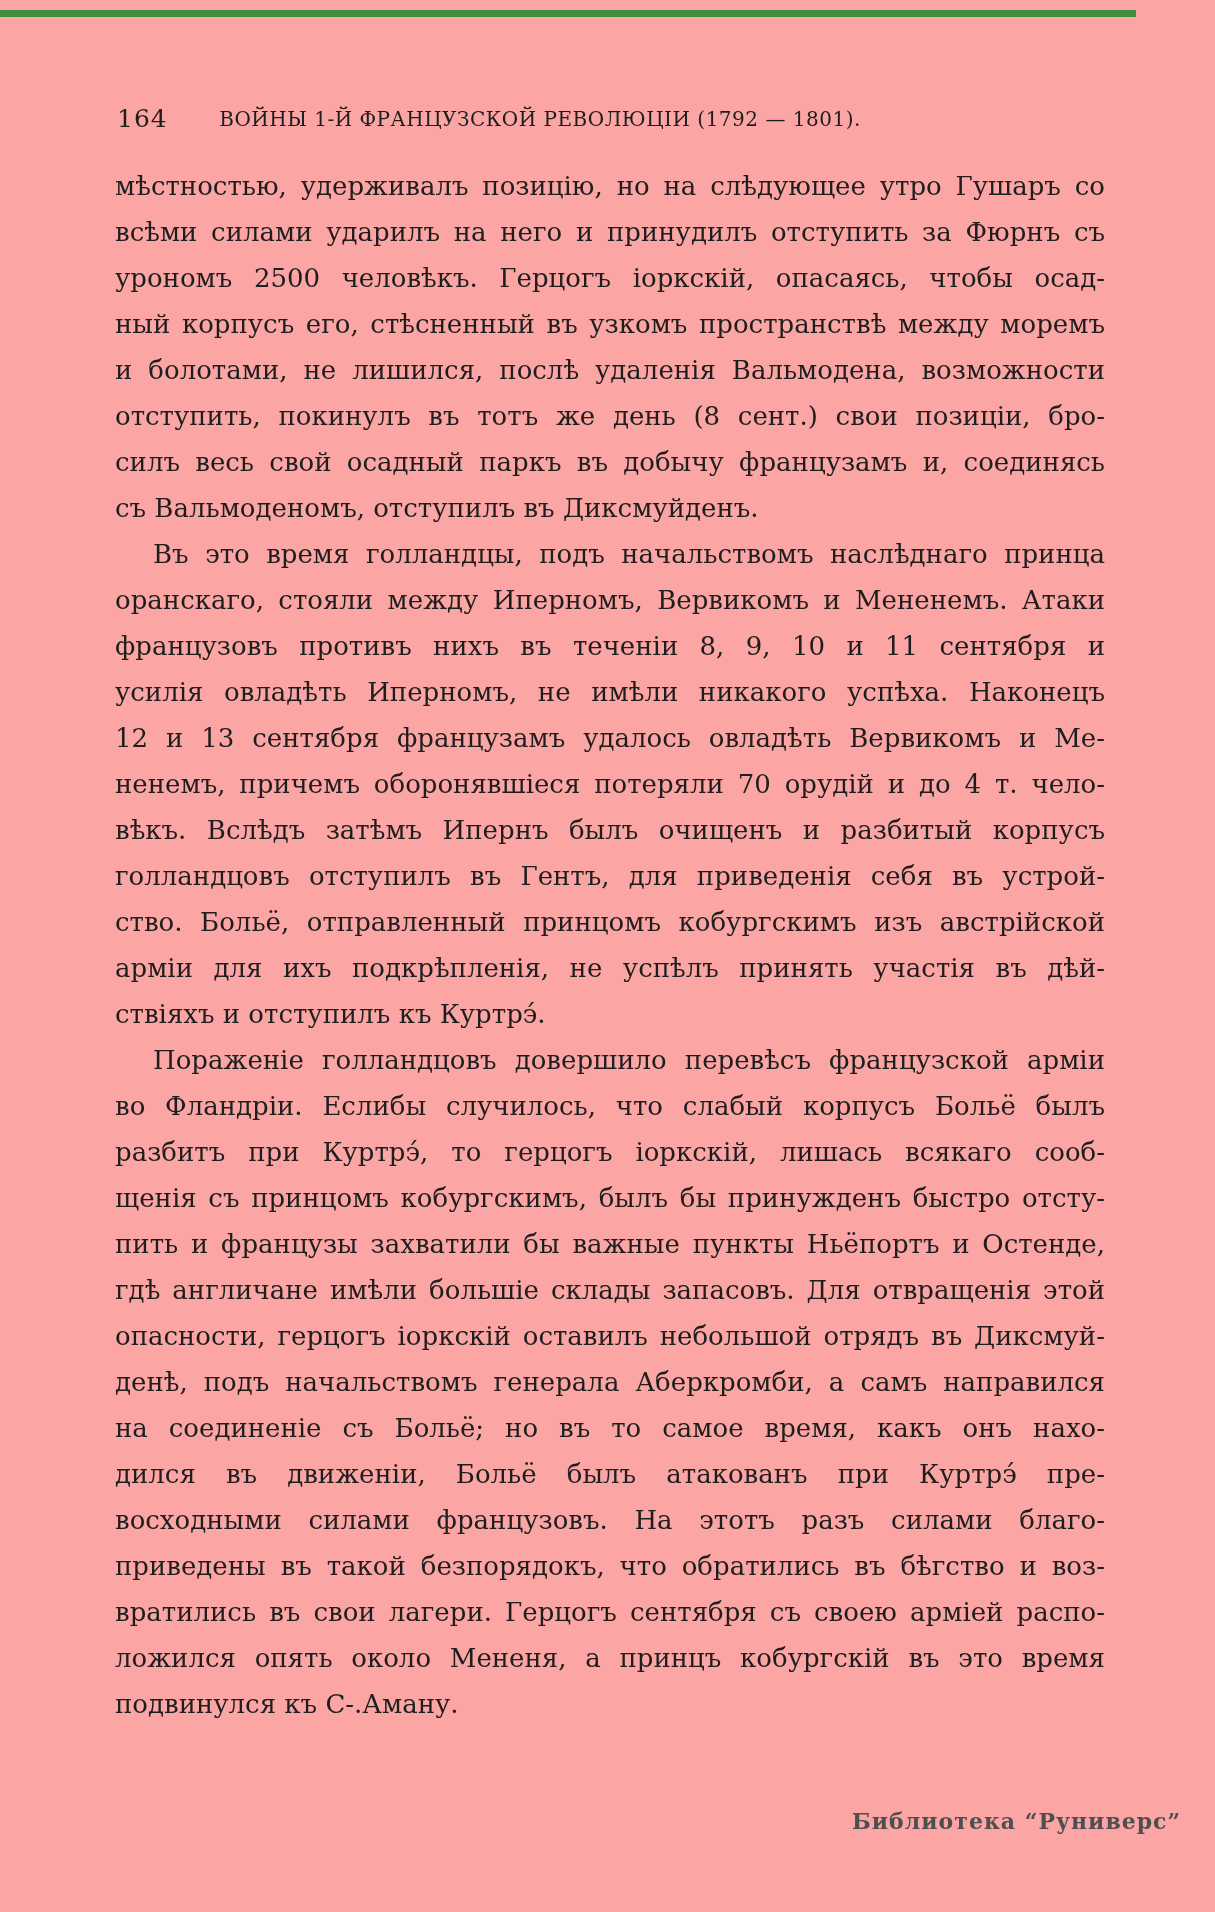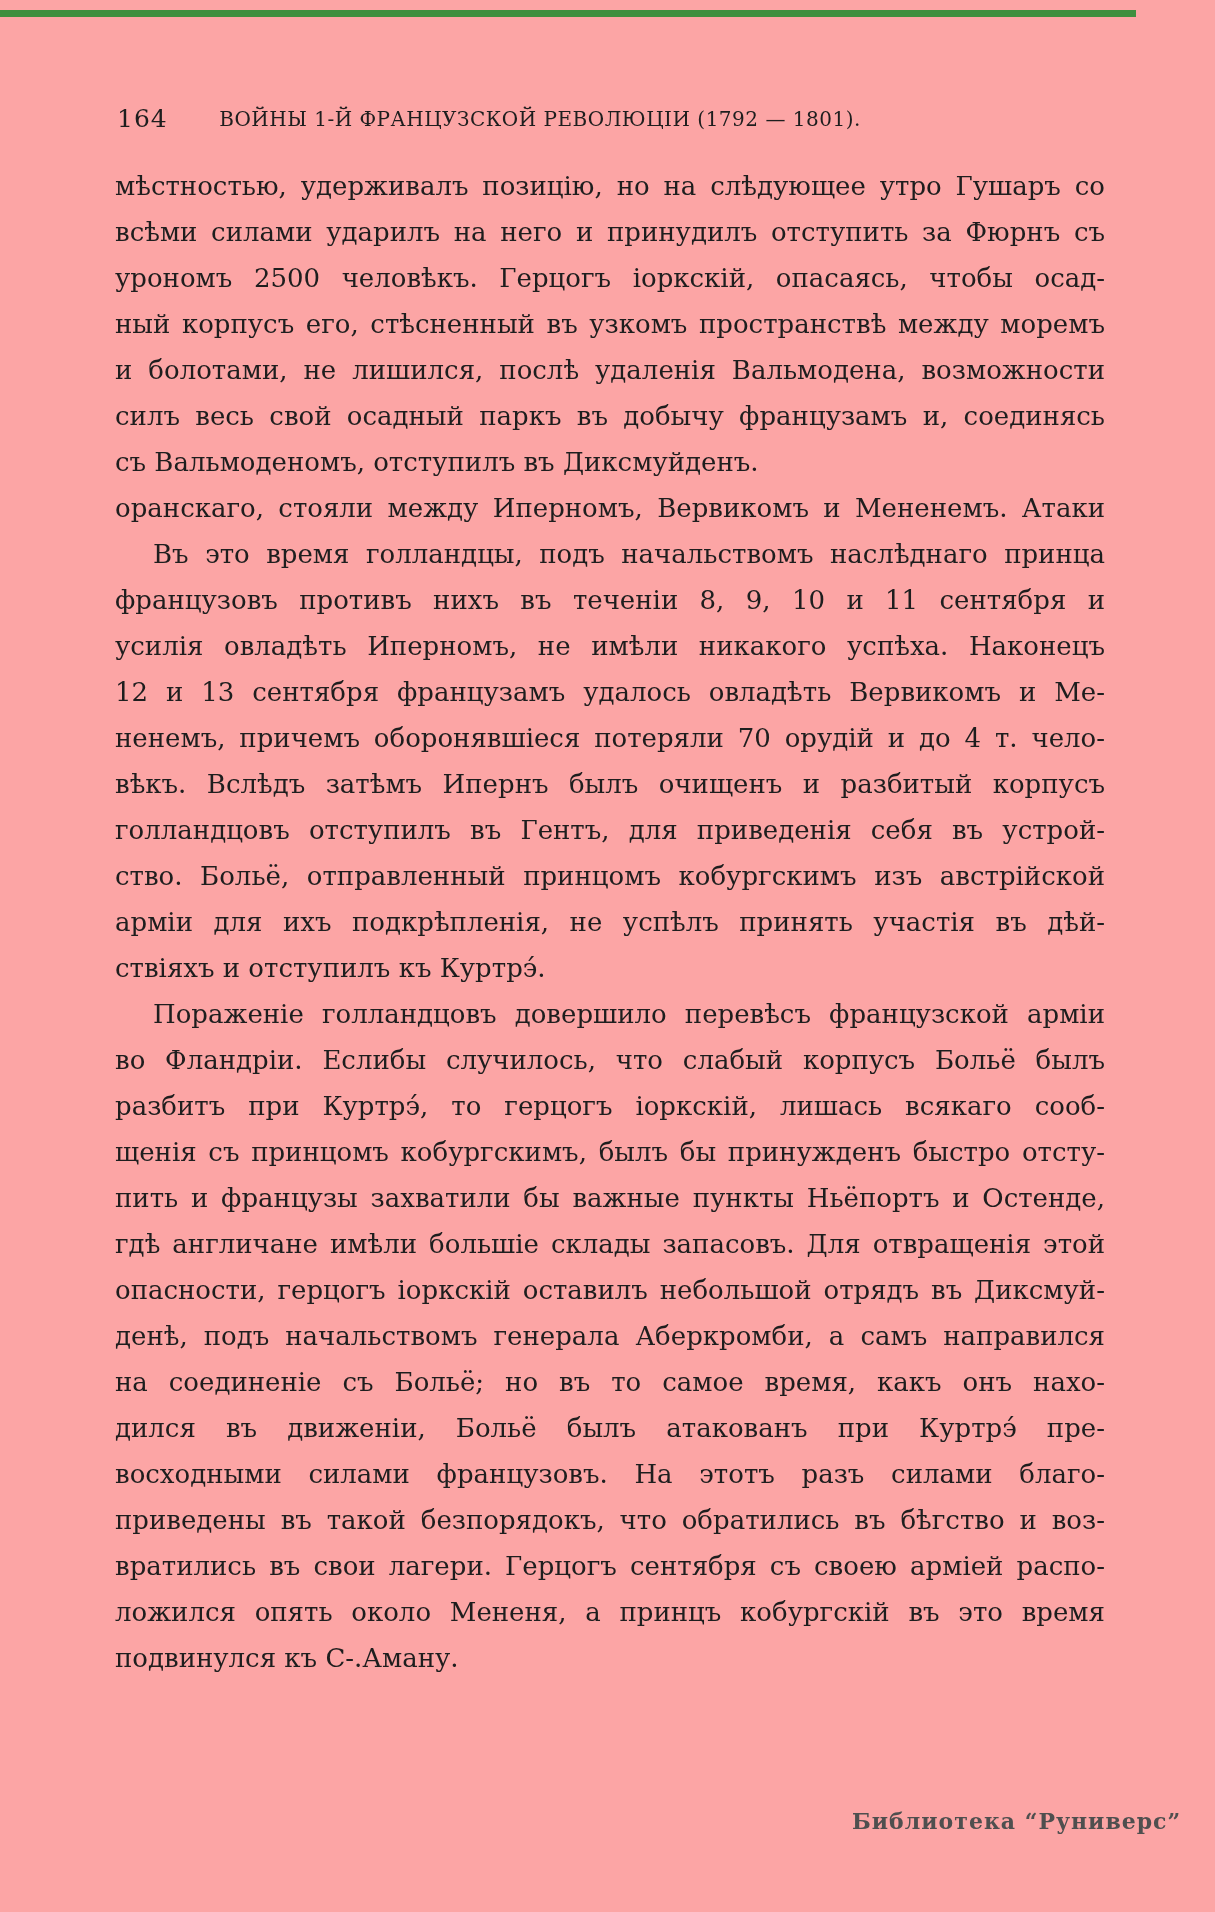--- a/index.html
+++ b/index.html
@@ -86,26 +86,27 @@
 
   <div class="running-header">ВОЙНЫ 1-Й ФРАНЦУЗСКОЙ РЕВОЛЮЦІИ (1792 — 1801).</div>
 
   <div class="body-text">
       <div class="paragraph">
         <div class="line">мѣстностью, удерживалъ позицію, но на слѣдующее утро Гушаръ со</div>
         <div class="line">всѣми силами ударилъ на него и принудилъ отступить за Фюрнъ съ</div>
         <div class="line">урономъ 2500 человѣкъ. Герцогъ іоркскій, опасаясь, чтобы осад-</div>
         <div class="line">ный корпусъ его, стѣсненный въ узкомъ пространствѣ между моремъ</div>
         <div class="line">и болотами, не лишился, послѣ удаленія Вальмодена, возможности</div>
+        <div class="line">отступить, покинулъ въ тотъ же день (8 сент.) свои позиціи, бро-</div>
         <div class="line">силъ весь свой осадный паркъ въ добычу французамъ и, соединясь</div>
         <div class="line last">съ Вальмоденомъ, отступилъ въ Диксмуйденъ.</div>
       </div>
       <div class="paragraph">
+        <div class="line indent">Въ это время голландцы, подъ начальствомъ наслѣднаго принца</div>
         <div class="line">оранскаго, стояли между Иперномъ, Вервикомъ и Мененемъ.  Атаки</div>
-        <div class="line indent">Въ это время голландцы, подъ начальствомъ наслѣднаго принца</div>
         <div class="line">французовъ противъ нихъ въ теченіи 8, 9, 10 и 11 сентября и</div>
         <div class="line">усилія овладѣть Иперномъ, не имѣли никакого успѣха. Наконецъ</div>
         <div class="line">12 и 13 сентября французамъ удалось овладѣть Вервикомъ и Ме-</div>
         <div class="line">ненемъ, причемъ оборонявшіеся потеряли 70 орудій и до 4 т. чело-</div>
         <div class="line">вѣкъ. Вслѣдъ затѣмъ Ипернъ былъ очищенъ и разбитый корпусъ</div>
         <div class="line">голландцовъ отступилъ въ Гентъ, для приведенія себя въ устрой-</div>
         <div class="line">ство. Больё, отправленный принцомъ кобургскимъ изъ австрійской</div>
         <div class="line">арміи для ихъ подкрѣпленія, не успѣлъ принять участія въ дѣй-</div>
         <div class="line last">ствіяхъ и отступилъ къ Куртрэ́.</div>
       </div>

